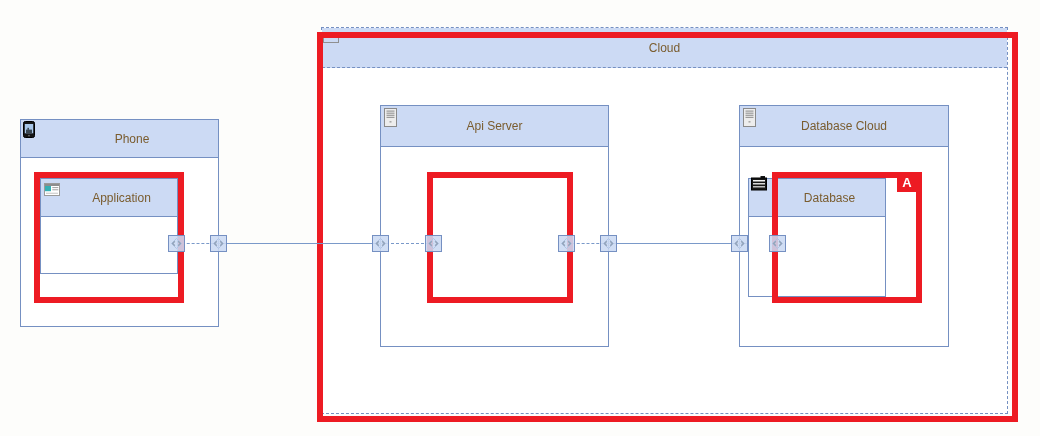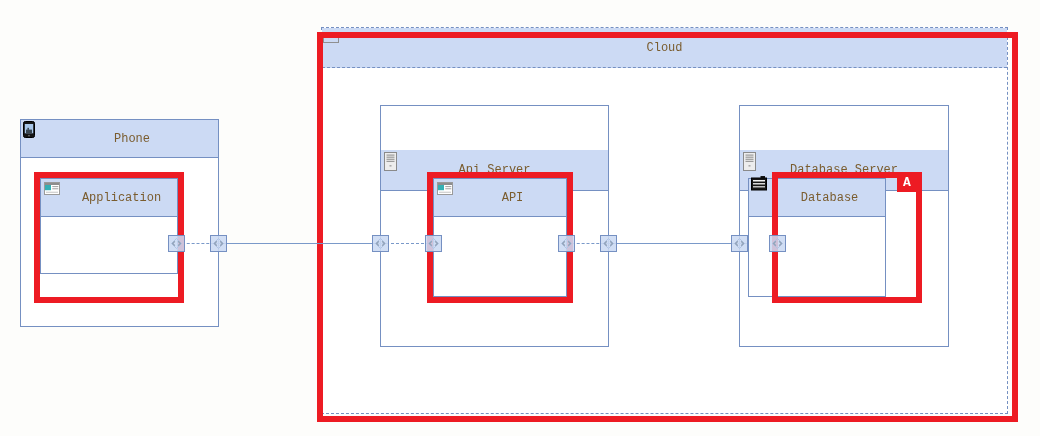--- a/index.html
+++ b/index.html
@@ -1,38 +1,38 @@
 <!DOCTYPE html>
 <html><head>
 <meta charset="utf-8">
 <style>
   html,body{margin:0;padding:0;}
   .stage{
     position:relative;width:1040px;height:436px;overflow:hidden;
-    font-family:Liberation Mono, monospace;
+    font-family:Liberation Sans, sans-serif;
     background-color:#fdfdfb;
     background-image:
       linear-gradient(to right,#dbe1ce 1px,transparent 1px),
       linear-gradient(to bottom,#dbe1ce 1px,transparent 1px),
       linear-gradient(to right,#e6ead c 1px,transparent 1px),
       linear-gradient(to right,#e6eadc 1px,transparent 1px),
       linear-gradient(to bottom,#e6eadc 1px,transparent 1px);
     background-size:50px 50px,50px 50px,10px 10px,10px 10px,10px 10px;
   }
   .abs{position:absolute;box-sizing:border-box;}
   .lbl{color:#7a5c2e;font-size:12px;line-height:1;white-space:nowrap;}
   
   .cloud-red{left:317px;top:32px;width:701px;height:390px;border:6px solid #ed1b23;z-index:2;pointer-events:none;}
   .cloud-bg{left:321px;top:27px;width:687px;height:387px;border:1px dashed #7590c2;background:#fff;z-index:1;}
   .cloud-header{position:relative;height:40px;background:#ccdaf4;border-bottom:1px dashed #7590c2;display:flex;align-items:center;justify-content:center;box-sizing:border-box;}
   .collapse-tab{position:absolute;left:1px;top:5px;width:16px;height:10px;background:#ccdaf4;border:1px solid #8f8f8f;box-sizing:border-box;}
   
   .container-node{border:1px solid #7590c2;background:#fff;z-index:3;}
   .node-header{position:relative;background:#ccdaf4;border-bottom:1px solid #7590c2;display:flex;align-items:center;justify-content:center;box-sizing:border-box;}
-  .hdr38{height:38px;padding-left:25px;} .hdr41{height:41px;margin-top:44px;}
+  .hdr38{height:38px;padding-left:25px;} .hdr41{height:41px;}
   .phone{left:20px;top:119px;width:199px;height:208px;}
   .api-server{left:380px;top:105px;width:229px;height:242px;}
   .db-server{left:739px;top:105px;width:210px;height:242px;}
   
   .element-node{border:1px solid #7590c2;background:#fff;z-index:5;}
   .application{left:40px;top:178px;width:138px;height:96px;}
   .api{left:433px;top:178px;width:134px;height:119px;}
   .database{left:748px;top:178px;width:138px;height:119px;}
   .sel-red{border:6px solid #ed1b23;z-index:6;pointer-events:none;}
   .application-red{left:34px;top:172px;width:150px;height:131px;}
@@ -86,21 +86,21 @@
           <rect x="2.5" y="6.7" width="8" height="1.2" fill="#9b9b9b"></rect>
           <rect x="2.5" y="8.8" width="8" height="1.2" fill="#9b9b9b"></rect>
           <rect x="5.5" y="13" width="2" height="1.6" fill="#ababab"></rect>
         </svg>
       </span>
     </div>
   </div>
 
   <div class="abs container-node db-server">
     <div class="node-header hdr41">
-      <span class="lbl">Database Server</span>
+      <span class="lbl">Database Cloud</span>
       <span class="icon-tl" style="left:3px;top:2px">
         <svg width="13" height="19" viewBox="0 0 13 19">
           <rect x="0.5" y="0.5" width="12" height="18" fill="#ededed" stroke="#8a8a8a"></rect>
           <rect x="2.5" y="2.5" width="8" height="1.2" fill="#9b9b9b"></rect>
           <rect x="2.5" y="4.6" width="8" height="1.2" fill="#9b9b9b"></rect>
           <rect x="2.5" y="6.7" width="8" height="1.2" fill="#9b9b9b"></rect>
           <rect x="2.5" y="8.8" width="8" height="1.2" fill="#9b9b9b"></rect>
           <rect x="5.5" y="13" width="2" height="1.6" fill="#ababab"></rect>
         </svg>
       </span>
@@ -124,35 +124,20 @@
           <rect x="1" y="3" width="6" height="5.2" fill="#35b0b4"></rect>
           <rect x="8.3" y="4" width="6" height="1.1" fill="#a9a9a9"></rect>
           <rect x="8.3" y="6.2" width="6" height="1.1" fill="#a9a9a9"></rect>
           <rect x="2" y="9.7" width="12" height="1.1" fill="#c9c9c9"></rect>
         </svg>
       </span>
     </div>
   </div>
   <div class="abs sel-red application-red"></div>
 
-  <div class="abs element-node api">
-    <div class="node-header hdr38">
-      <span class="lbl">API</span>
-      <span class="icon-tl" style="left:3px;top:3px">
-        <svg width="16" height="13" viewBox="0 0 16 13">
-          <rect x="0.5" y="0.5" width="15" height="12" fill="#fff" stroke="#9a9a9a"></rect>
-          <rect x="1" y="1" width="14" height="2" fill="#8d8d8d"></rect>
-          <rect x="1" y="3" width="6" height="5.2" fill="#35b0b4"></rect>
-          <rect x="8.3" y="4" width="6" height="1.1" fill="#a9a9a9"></rect>
-          <rect x="8.3" y="6.2" width="6" height="1.1" fill="#a9a9a9"></rect>
-          <rect x="2" y="9.7" width="12" height="1.1" fill="#c9c9c9"></rect>
-        </svg>
-      </span>
-    </div>
-  </div>
   <div class="abs sel-red api-red"></div>
 
   <div class="abs element-node database">
     <div class="node-header hdr38">
       <span class="lbl">Database</span>
       <span class="icon-tl" style="left:2px;top:-3px">
         <svg width="16" height="15" viewBox="0 0 16 15">
           <rect x="9.5" y="0" width="4.5" height="2.5" fill="#161616"></rect>
           <rect x="0.5" y="2" width="15" height="12" fill="#161616" stroke="#000"></rect>
           <rect x="2" y="4" width="12" height="1.5" fill="#f2f2f2"></rect>

